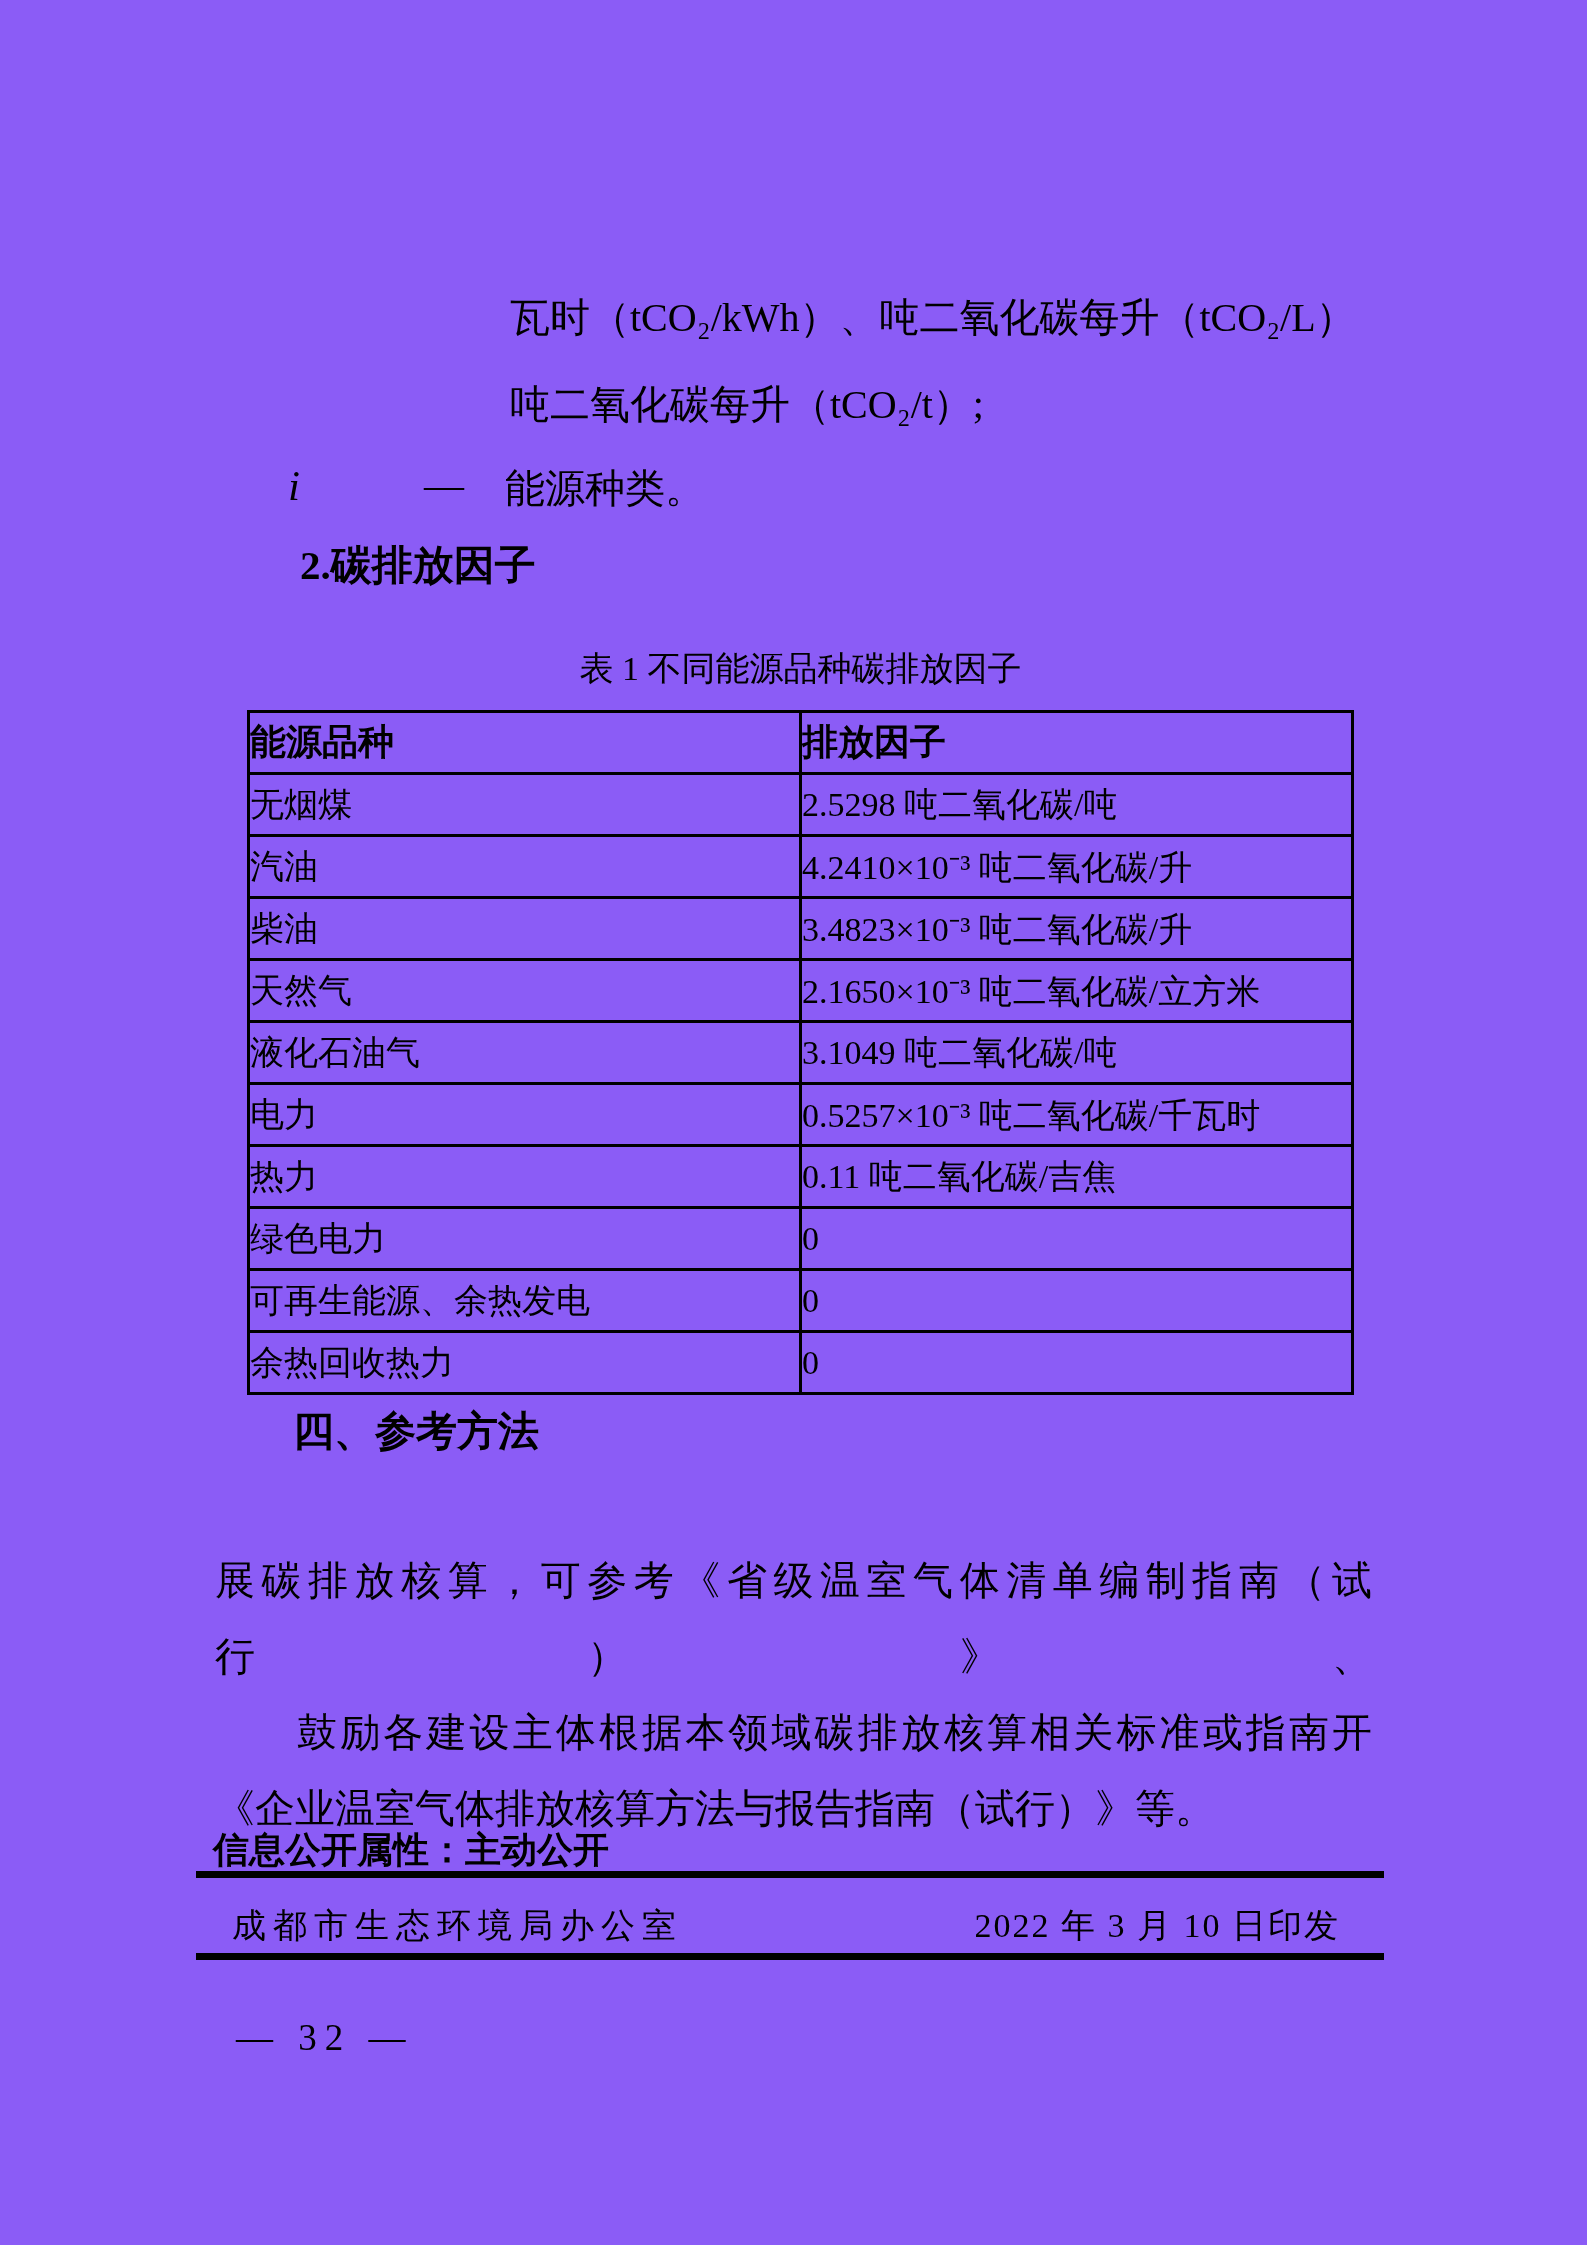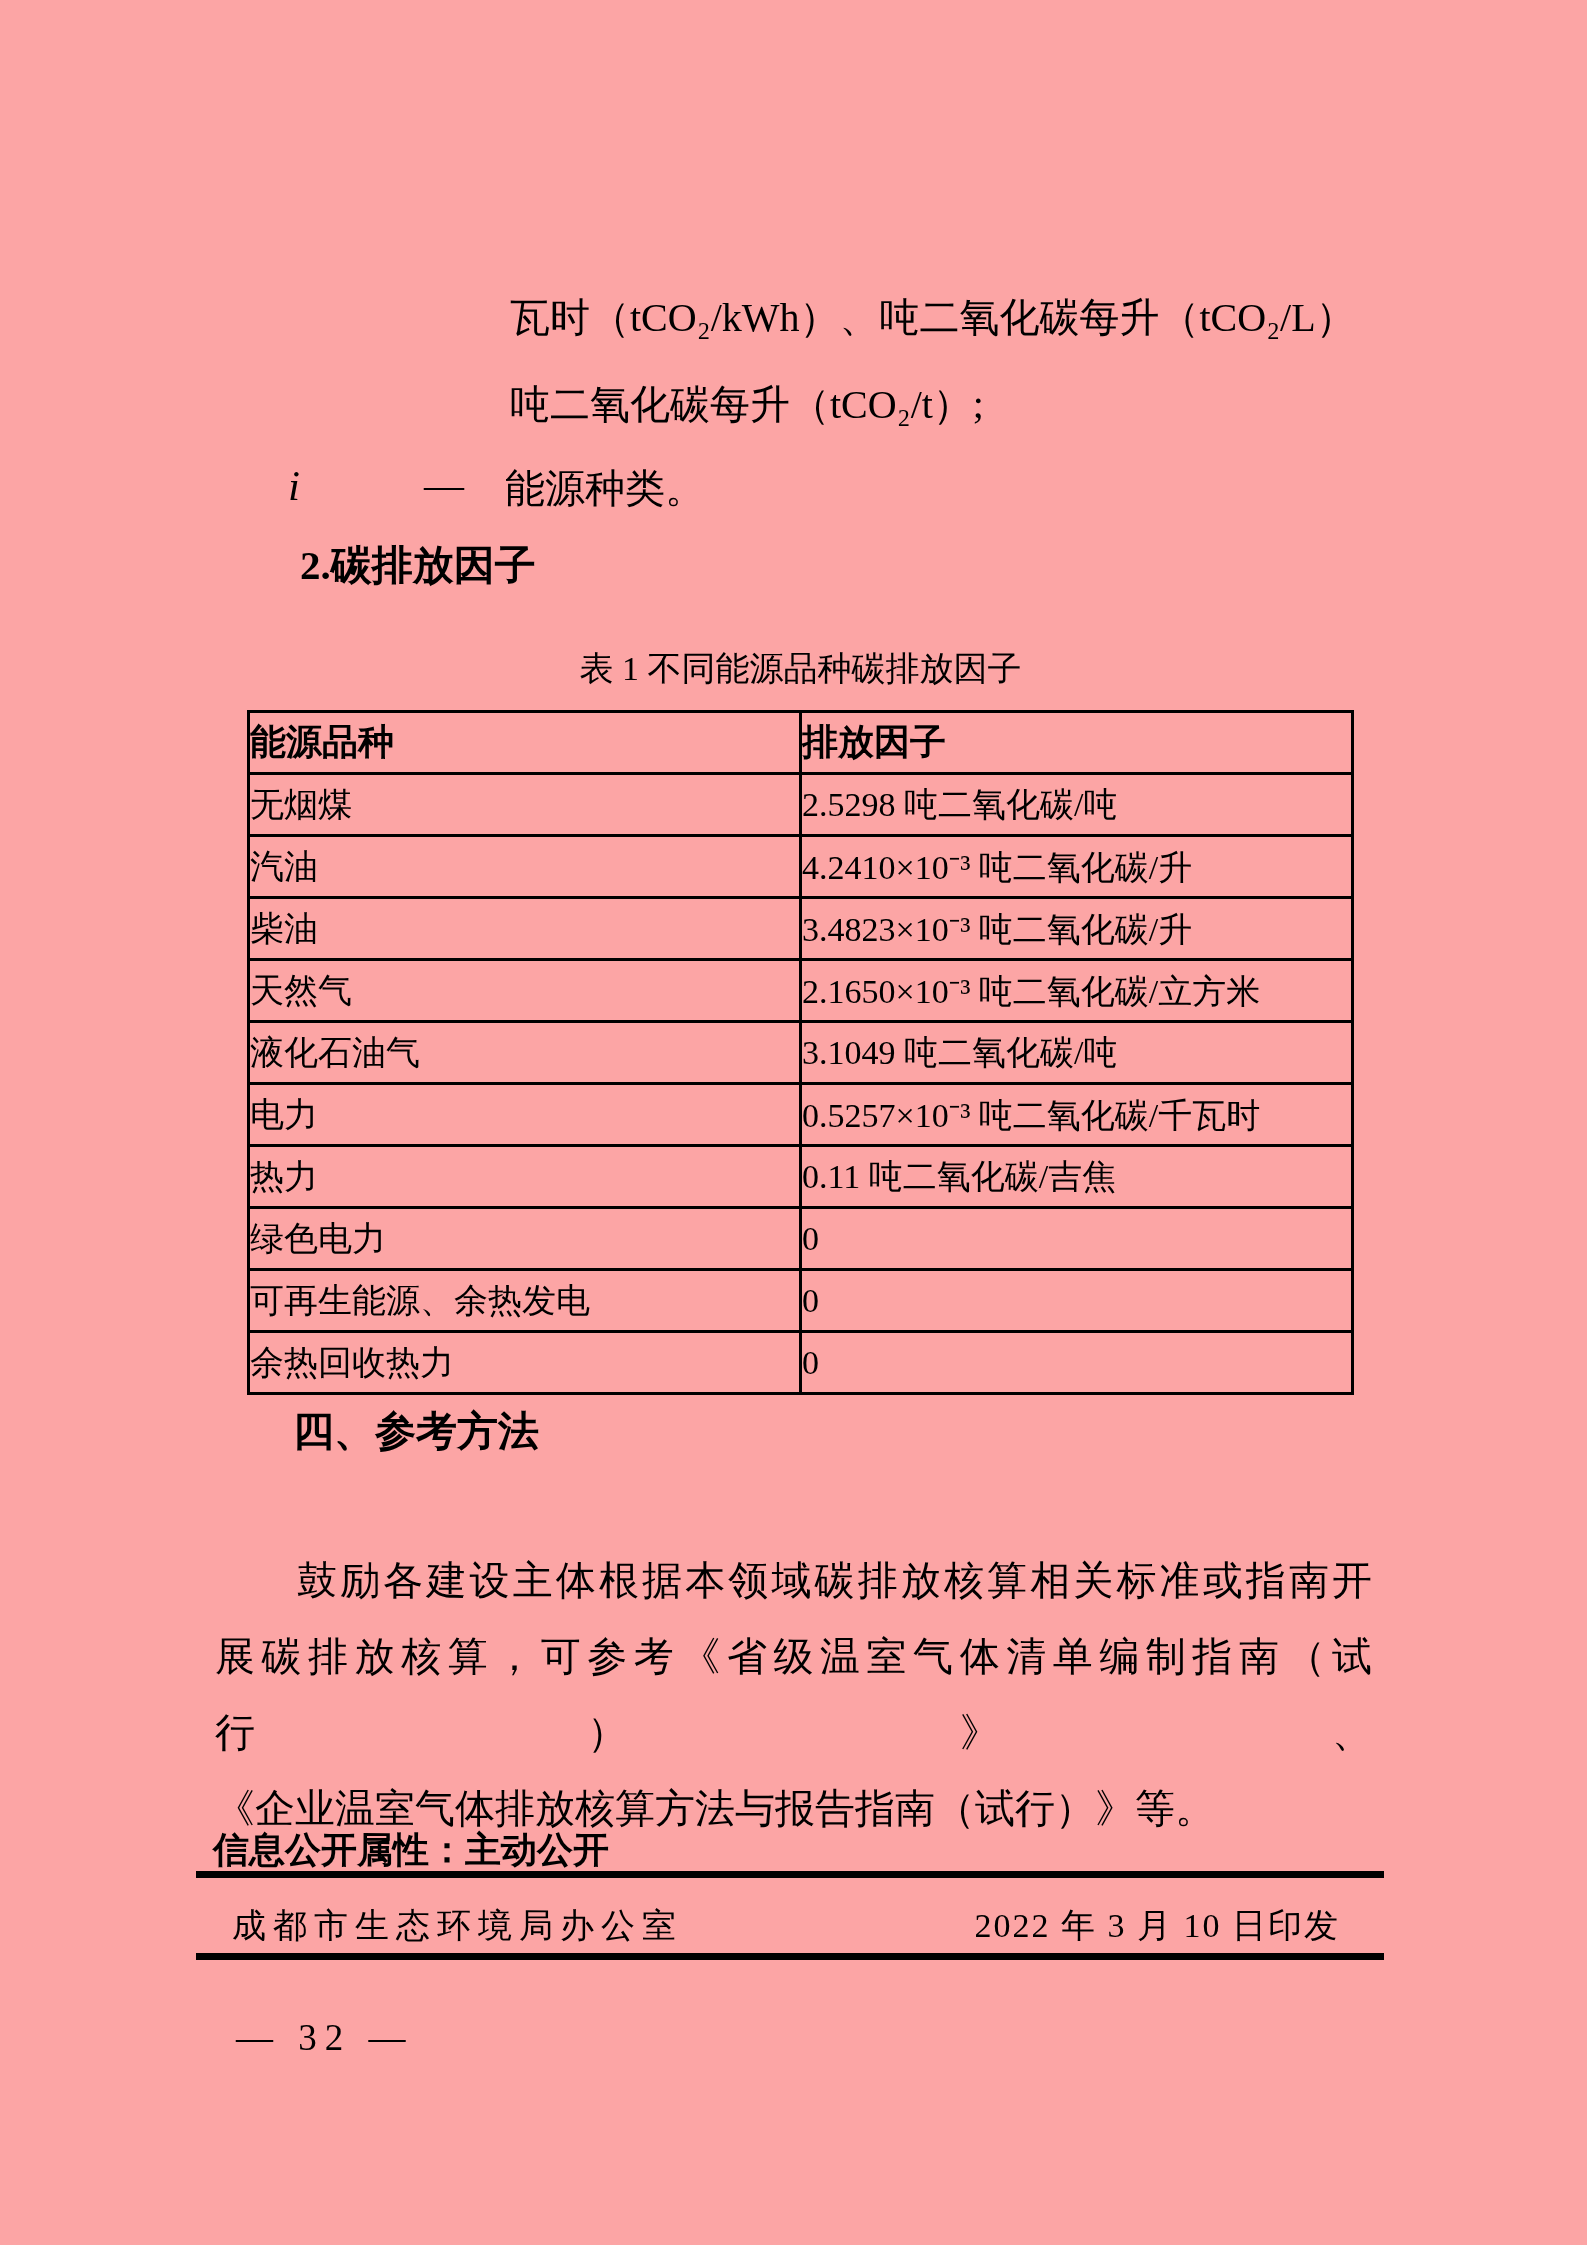--- a/index.html
+++ b/index.html
@@ -1,20 +1,20 @@
 <!DOCTYPE html>
 <html><head>
 <meta charset="utf-8">
 <style>
   html, body { margin: 0; padding: 0; background: #ffffff; }
   .page {
     position: relative;
     width: 1587px;
     height: 2245px;
-    background: #fca5a5;
+    background: #8b5cf6;
     color: #000000;
     font-family: "Liberation Serif", serif;
     overflow: hidden;
   }
 
   
   .cont-line { position: absolute; left: 510px; font-size: 40px; white-space: nowrap; }
   .cl1 { top: 290px; }
   .cl2 { top: 377px; }
 
@@ -152,22 +152,22 @@
       <tr>
         <td>余热回收热力</td>
         <td>0</td>
       </tr>
     </tbody>
   </table>
 
   <div class="h4">四、参考方法</div>
 
   <div class="para">
+    <div class="pline jfull">展碳排放核算，可参考《省级温室气体清单编制指南（试行）》、</div>
     <div class="pline indent jfull">鼓励各建设主体根据本领域碳排放核算相关标准或指南开</div>
-    <div class="pline jfull">展碳排放核算，可参考《省级温室气体清单编制指南（试行）》、</div>
     <div class="pline">《企业温室气体排放核算方法与报告指南（试行）》等。</div>
   </div>
 
   <div class="info">
     <span class="info-label">信息公开属性：</span><span class="info-value">主动公开</span>
   </div>
 
   <div class="rule rule-top"></div>
 
   <div class="issuer-row">

